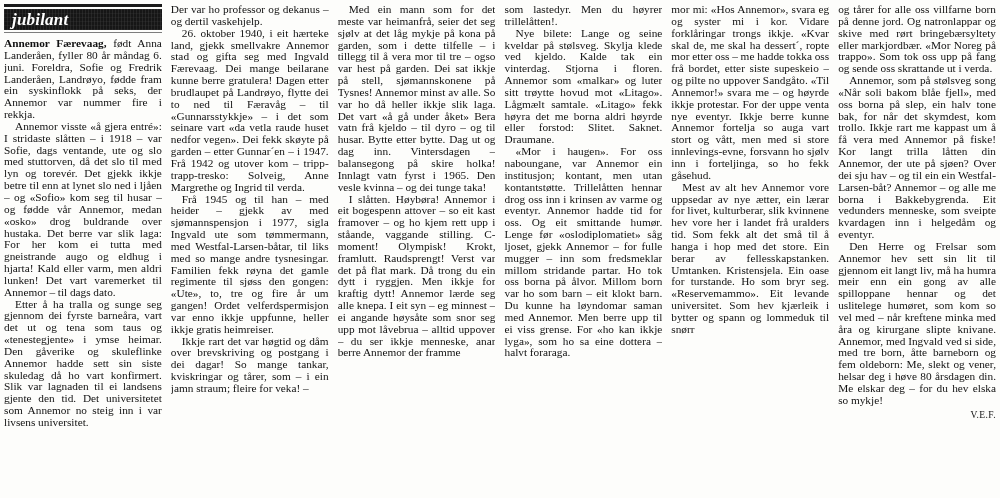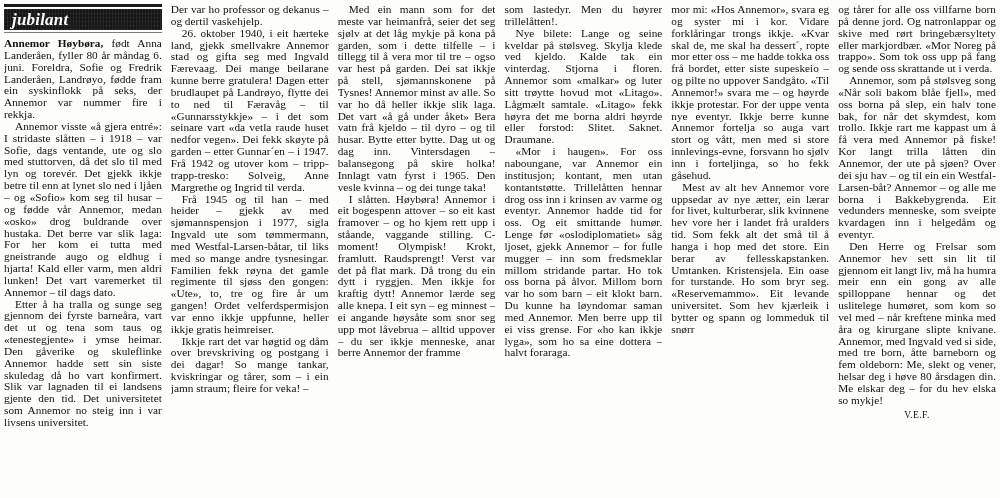--- a/index.html
+++ b/index.html
@@ -97,21 +97,21 @@
     text-justify: inter-word;
     hyphens: manual;
     word-spacing: -0.1px;
   }
   p.body.indent { text-indent: 11px; }
   p.body.lead { text-indent: 0; }
   .lead-name { font-weight: bold; }
   .sig {
     margin: 3px 0 0 0;
     font-size: 9.5px;
-    text-align: center;
+    text-align: right;
     letter-spacing: 0.4px;
     font-variant: small-caps;
   }
   .col-inner { position: relative; }
 </style>
 </head>
 <body>
 
 <div class="page">
   <div class="columns">
@@ -119,21 +119,21 @@
     <div class="col">
       <div class="masthead">
         <div class="rule-top"></div>
         <div class="banner">
           <div class="banner-noise"></div>
           <span class="banner-label">jubilant</span>
         </div>
         <div class="rule-bottom"></div>
       </div>
       <div class="col-inner">
-        <p class="body lead"><span class="lead-name">Annemor Høybøra,</span><span> født Anna Landeråen, fyller 80 år måndag 6. juni. Foreldra, Sofie og Fredrik Landeråen, Landrøyo, fødde fram ein syskinflokk på seks, der Annemor var nummer fire i rekkja.</span></p>
+        <p class="body lead"><span class="lead-name">Annemor Færevaag,</span><span> født Anna Landeråen, fyller 80 år måndag 6. juni. Foreldra, Sofie og Fredrik Landeråen, Landrøyo, fødde fram ein syskinflokk på seks, der Annemor var nummer fire i rekkja.</span></p>
         <p class="body indent">Annemor visste «å gjera entré»: I stridaste slåtten – i 1918 – var Sofie, dags ventande, ute og slo med stuttorven, då det slo til med lyn og torevér. Det gjekk ikkje betre til enn at lynet slo ned i ljåen – og «Sofio» kom seg til husar – og fødde vår Annemor, medan «osko» drog buldrande over hustaka. Det berre var slik laga: For her kom ei tutta med gneistrande augo og eldhug i hjarta! Kald eller varm, men aldri lunken! Det vart varemerket til Annemor – til dags dato.</p>
         <p class="body indent">Etter å ha tralla og sunge seg gjennom dei fyrste barneåra, vart det ut og tena som taus og «tenestegjente» i ymse heimar. Den gåverike og skuleflinke Annemor hadde sett sin siste skuledag då ho vart konfirmert. Slik var lagnaden til ei landsens gjente den tid. Det universitetet som Annemor no steig inn i var livsens universitet.</p>
       </div>
     </div>
 
     <div class="col">
       <p class="body lead">Der var ho professor og dekanus – og dertil vaskehjelp.</p>
       <p class="body indent">26. oktober 1940, i eit hærteke land, gjekk smellvakre Annemor stad og gifta seg med Ingvald Færevaag. Dei mange beilarane kunne berre gratulera! Dagen etter brudlaupet på Landrøyo, flytte dei to ned til Færavåg – til «Gunnarsstykkje» – i det som seinare vart «da vetla raude huset nedfor vegen». Dei fekk skøyte på garden – etter Gunnar´en – i 1947. Frå 1942 og utover kom – tripp-trapp-tresko: Solveig, Anne Margrethe og Ingrid til verda.</p>
       <p class="body indent">Frå 1945 og til han – med heider – gjekk av med sjømannspensjon i 1977, sigla Ingvald ute som tømmermann, med Westfal-Larsen-båtar, til liks med so mange andre tysnesingar. Familien fekk røyna det gamle regimente til sjøss den gongen: «Ute», to, tre og fire år um gangen! Ordet velferdspermisjon var enno ikkje uppfunne, heller ikkje gratis heimreiser.</p>
       <p class="body indent">Ikkje rart det var høgtid og dåm over brevskriving og postgang i dei dagar! So mange tankar, kviskringar og tårer, som – i ein jamn straum; fleire for veka! –</p>

